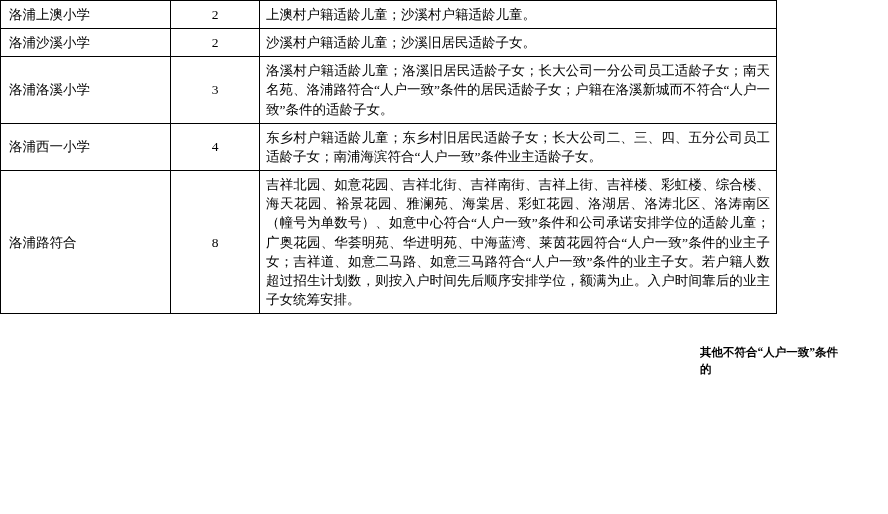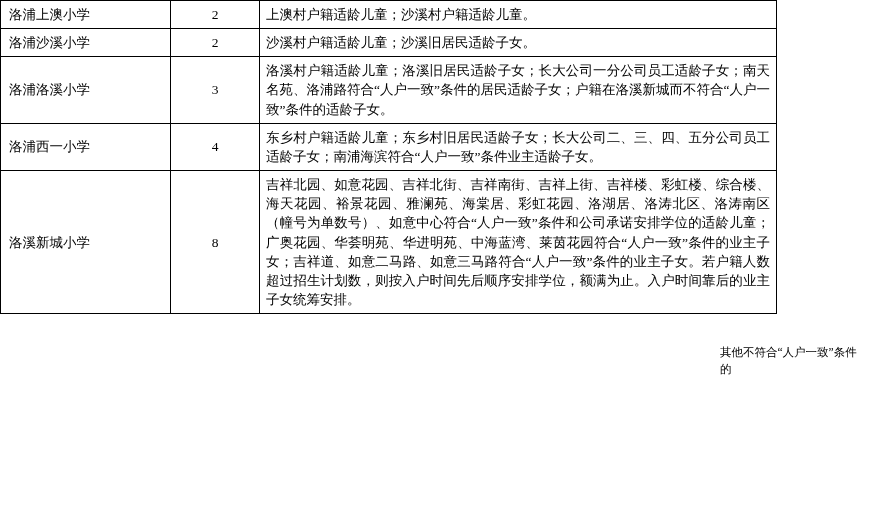--- a/index.html
+++ b/index.html
@@ -45,27 +45,28 @@
   }
   table.school-table td.col-scope {
     width: 504px;
     text-align: justify;
     text-justify: inter-ideograph;
     vertical-align: middle;
   }
   
   .side-note {
     position: absolute;
-    left: 720px;
+    left: 700px;
     top: 344px;
     width: 140px;
     font-size: 11.5px;
     line-height: 1.5;
     text-align: left;
     color: #000000;
+    font-weight: bold;
   }
   .side-note .line {
     display: block;
   }
   .side-note .indent {
     text-indent: 1em;
   }
 </style>
 </head>
 <body>
@@ -88,21 +89,21 @@
         <td class="col-school">洛浦洛溪小学</td>
         <td class="col-count">3</td>
         <td class="col-scope">洛溪村户籍适龄儿童；洛溪旧居民适龄子女；长大公司一分公司员工适龄子女；南天名苑、洛浦路符合“人户一致”条件的居民适龄子女；户籍在洛溪新城而不符合“人户一致”条件的适龄子女。</td>
       </tr>
       <tr>
         <td class="col-school">洛浦西一小学</td>
         <td class="col-count">4</td>
         <td class="col-scope">东乡村户籍适龄儿童；东乡村旧居民适龄子女；长大公司二、三、四、五分公司员工适龄子女；南浦海滨符合“人户一致”条件业主适龄子女。</td>
       </tr>
       <tr>
-        <td class="col-school">洛溪新城小学</td>
+        <td class="col-school">洛浦路符合</td>
         <td class="col-count">8</td>
         <td class="col-scope">吉祥北园、如意花园、吉祥北街、吉祥南街、吉祥上街、吉祥楼、彩虹楼、综合楼、海天花园、裕景花园、雅澜苑、海棠居、彩虹花园、洛湖居、洛涛北区、洛涛南区（幢号为单数号）、如意中心符合“人户一致”条件和公司承诺安排学位的适龄儿童；广奥花园、华荟明苑、华进明苑、中海蓝湾、莱茵花园符合“人户一致”条件的业主子女；吉祥道、如意二马路、如意三马路符合“人户一致”条件的业主子女。若户籍人数超过招生计划数，则按入户时间先后顺序安排学位，额满为止。入户时间靠后的业主子女统筹安排。</td>
       </tr>
     </tbody>
   </table>
 
   <div class="side-note">
     <span class="line">其他不符合“人户一致”条件的</span>
   </div>
 

